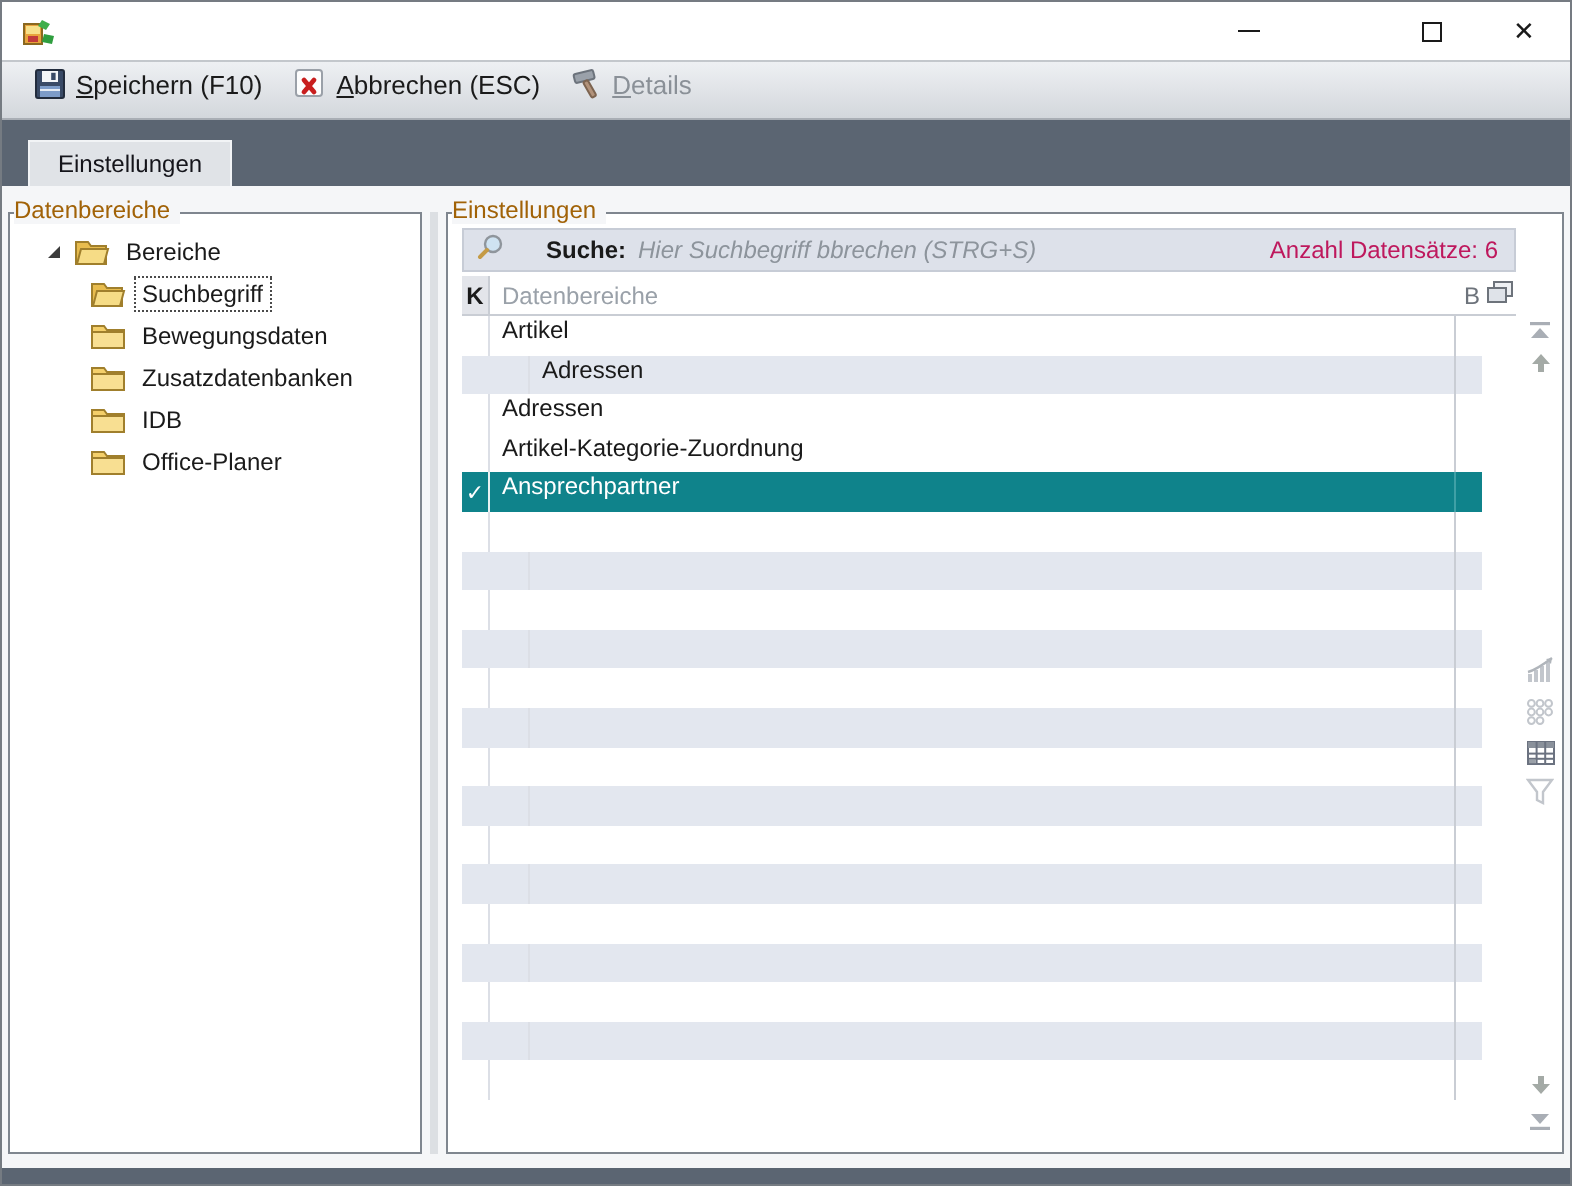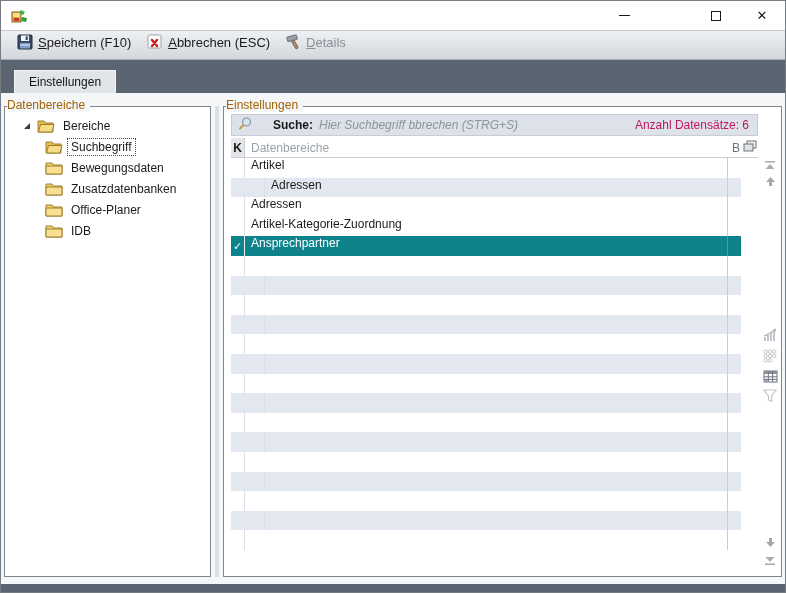--- a/index.html
+++ b/index.html
@@ -192,28 +192,28 @@
                 <path d="M1 3 h6 l1.5 2 H17 v9 H1 z" fill="#f4cf6a" stroke="#a07f2c"></path>
                 <path d="M1 6 h16 v8 H1 z" fill="#f8df92" stroke="#a07f2c"></path>
               </svg></span>
             <span class="t-label">Zusatzdatenbanken</span>
           </div>
           <div class="tree-row tw-child">
             <span class="t-folder"><svg width="18" height="15" viewBox="0 0 18 15">
                 <path d="M1 3 h6 l1.5 2 H17 v9 H1 z" fill="#f4cf6a" stroke="#a07f2c"></path>
                 <path d="M1 6 h16 v8 H1 z" fill="#f8df92" stroke="#a07f2c"></path>
               </svg></span>
-            <span class="t-label">Office-Planer</span>
+            <span class="t-label">IDB</span>
           </div>
           <div class="tree-row tw-child">
             <span class="t-folder"><svg width="18" height="15" viewBox="0 0 18 15">
                 <path d="M1 3 h6 l1.5 2 H17 v9 H1 z" fill="#f4cf6a" stroke="#a07f2c"></path>
                 <path d="M1 6 h16 v8 H1 z" fill="#f8df92" stroke="#a07f2c"></path>
               </svg></span>
-            <span class="t-label">IDB</span>
+            <span class="t-label">Office-Planer</span>
           </div>
         </div>
     </div>
 
     <div class="splitter"></div>
 
     <div class="groupbox gb-right">
       <div class="legend">Einstellungen</div>
       <div class="rp-body">
 

